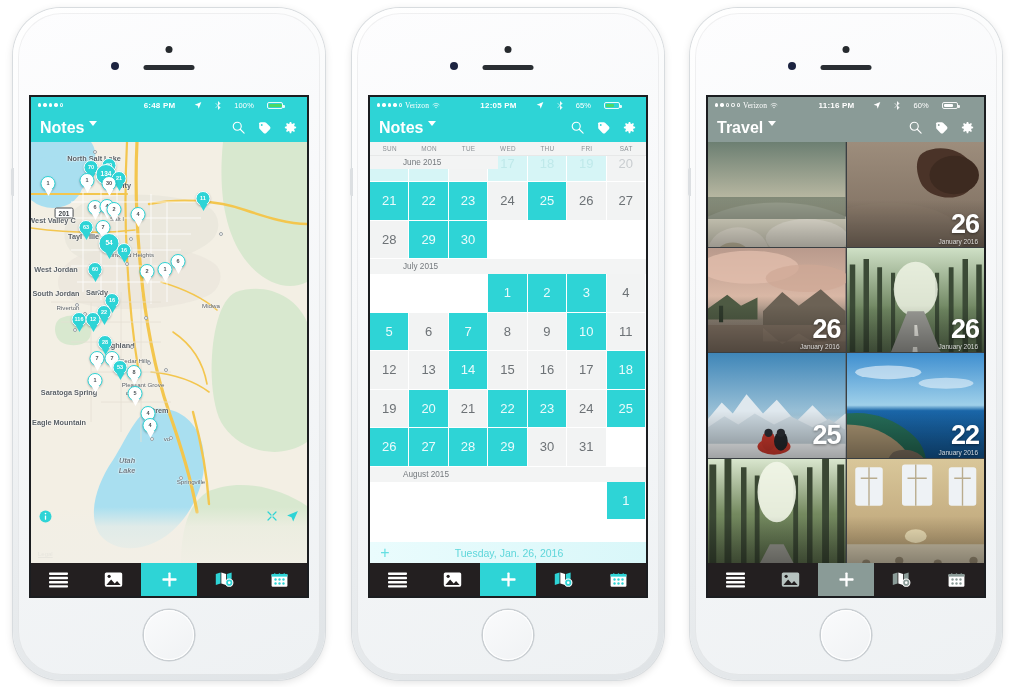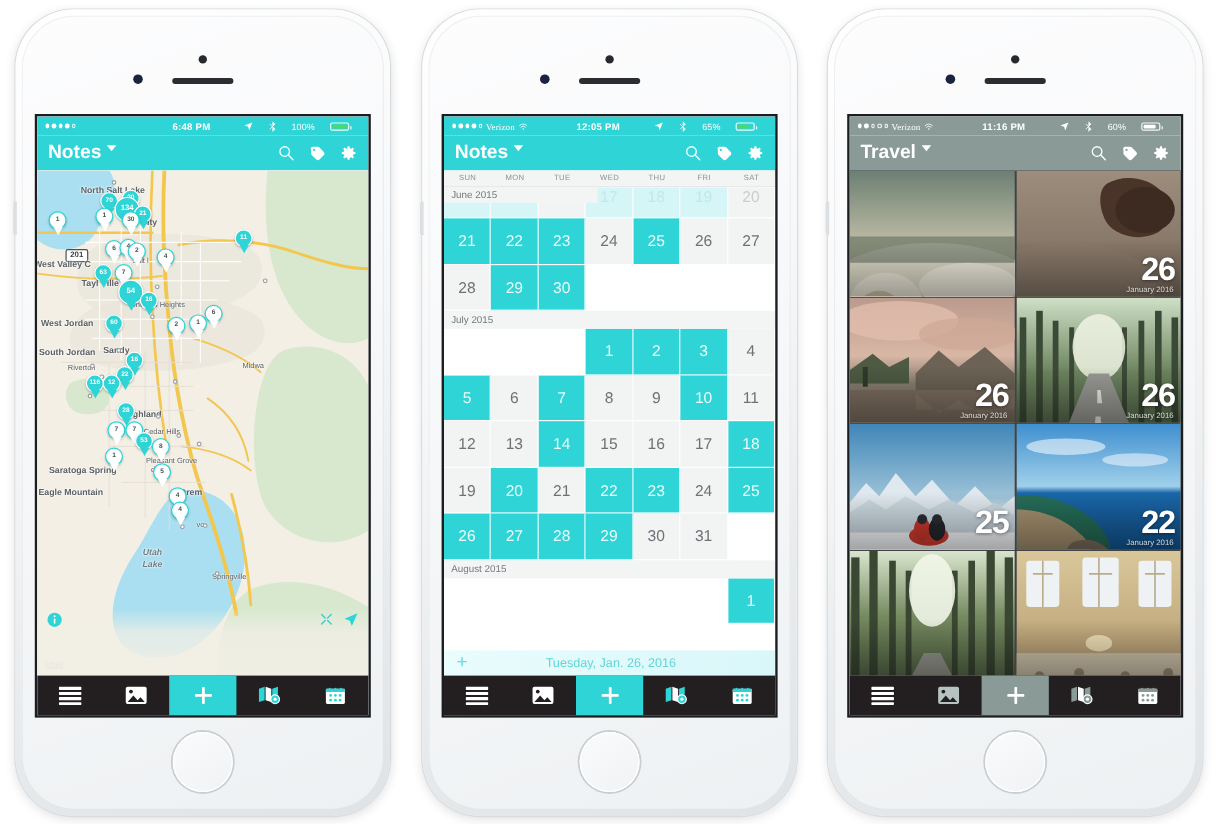--- a/index.html
+++ b/index.html
@@ -57,21 +57,21 @@
   .statusbar {
     height:16px; display:flex; align-items:center; padding:0 7px;
     font-size:7.5px; color:#fff; letter-spacing:.1px;
   }
   .sb-left { display:flex; align-items:center; gap:3px; flex:1; }
   .dots { display:flex; gap:2px; align-items:center; }
   .dot { width:3.4px; height:3.4px; border-radius:50%; background:#fff; }
   .dot.hollow { background:transparent; box-shadow: inset 0 0 0 1px rgba(255,255,255,.85); }
   .carrier { font-size:7.5px;font-family:Liberation Serif, serif; }
   .sb-mid { font-size:8px; font-weight:bold; letter-spacing:.2px; }
-  .sb-right { flex:1; display:flex; align-items:center; justify-content:center; gap:13px; font-size:7.5px;margin-left:19px; }
+  .sb-right { flex:1; display:flex; align-items:center; justify-content:flex-start; gap:13px; font-size:7.5px;margin-left:19px; }
   .batt { position:relative; width:16px; height:7px; border:1px solid rgba(255,255,255,.9);
           border-radius:2px; }
   .batt i { position:absolute; left:1px; top:1px; bottom:1px; display:block; border-radius:1px; }
   .batt::after { content:""; position:absolute; right:-3px; top:2px; width:1.6px; height:3px;
                  background:rgba(255,255,255,.9); border-radius:0 1px 1px 0; }
 
   
   .navbar { height:29px; display:flex; align-items:center; padding:0 9px; }
   .nav-title { font-size:16px; color:#fff; font-weight:700; display:flex; align-items:flex-start; gap:5px; }
   .caret { width:0;height:0;border-left:4px solid transparent;border-right:4px solid transparent;
@@ -144,21 +144,21 @@
   .cal-footer { position:absolute; left:0; right:0; bottom:33px; height:21px;
                 background:linear-gradient(to right,#eafcfd,#d9f7f9);
                 display:flex; align-items:center; }
   .cal-footer .fplus { width:30px; text-align:center; color:#66dfe2; font-size:16px; line-height:1; }
   .cal-footer .ftext { flex:1; text-align:center; color:#5ed6da; font-size:10.5px; padding-right:28px; }
 
   
   .partial-wrap { position:relative; }
   .partial-overlay { position:absolute; left:0; top:0; width:128px; height:13px;
                      background:#f3f4f4; display:flex; align-items:center; }
-  .partial-overlay span { font-size:8.2px; color:#74797d; padding-left:6px; }
+  .partial-overlay span { font-size:8.2px; color:#74797d; padding-left:6px;margin-left:27px; }
 
   
   .photo-grid { position:absolute; left:0; right:0; top:45px; bottom:33px;
                 display:grid; grid-template-columns:1fr 1fr; grid-auto-rows:1fr; gap:1px;
                 background:#3a3f42; overflow:hidden; }
   .cell { position:relative; overflow:hidden; background:#555; }
   .cell .img { position:absolute; inset:0; }
   .cell .vig { position:absolute; inset:0;
                background:linear-gradient(to top, rgba(0,0,0,.35) 0%, rgba(0,0,0,0) 45%); }
   .cell .num { position:absolute; right:5px; bottom:9px; color:#fff; font-size:27px;
@@ -283,21 +283,21 @@
             <div class="map-label " style="left: 66px; top: 150px;">Sandy</div>
             <div class="map-label small" style="left: 37px; top: 165px;">Riverton</div>
             <div class="map-label small" style="left: 78px; top: 167px;">per</div>
             <div class="map-label small" style="left: 180px; top: 163px;">Midwa</div>
             <div class="map-label small" style="left: 48px; top: 180px;">dale</div>
             <div class="map-label " style="left: 88px; top: 203px;">Highland</div>
             <div class="map-label small" style="left: 104px; top: 218px;">Cedar Hills</div>
             <div class="map-label small" style="left: 112px; top: 242px;">Pleasant Grove</div>
             <div class="map-label small" style="left: 100px; top: 250px;">don</div>
             <div class="map-label " style="left: 38px; top: 250px;">Saratoga Spring</div>
-            <div class="map-label " style="left: 28px; top: 268px;">Eagle Mountain</div>
+            <div class="map-label " style="left: 28px; top: 280px;">Eagle Mountain</div>
             <div class="map-label " style="left: 128px; top: 268px;">Orem</div>
             <div class="map-label small" style="left: 136px; top: 296px;">vo</div>
             <div class="map-label italic" style="left: 96px; top: 318px;">Utah</div>
             <div class="map-label italic" style="left: 96px; top: 328px;">Lake</div>
             <div class="map-label small" style="left: 160px; top: 339px;">Springville</div>
           </div>
         <div id="map-pois">
             <div class="poi" style="left: 64px; top: 10px;"></div>
             <div class="poi" style="left: 60px; top: 124px;"></div>
             <div class="poi" style="left: 96px; top: 122px;"></div>

